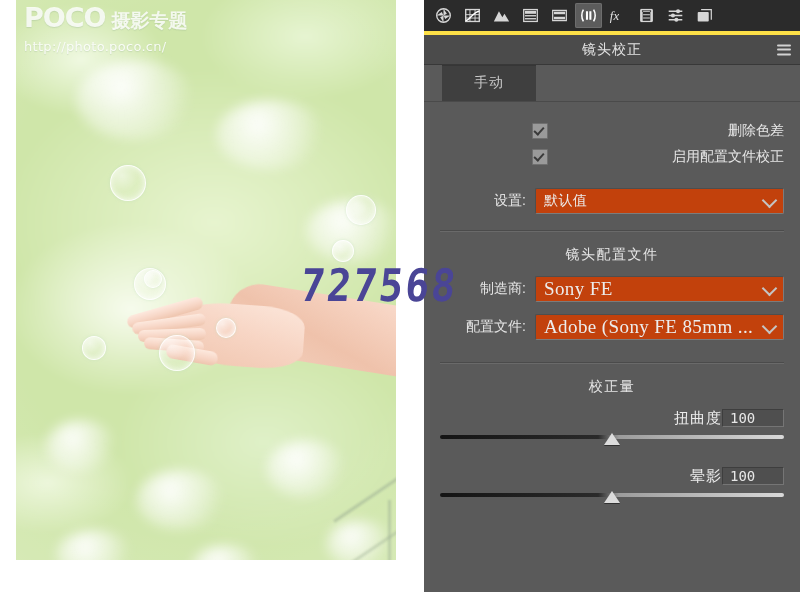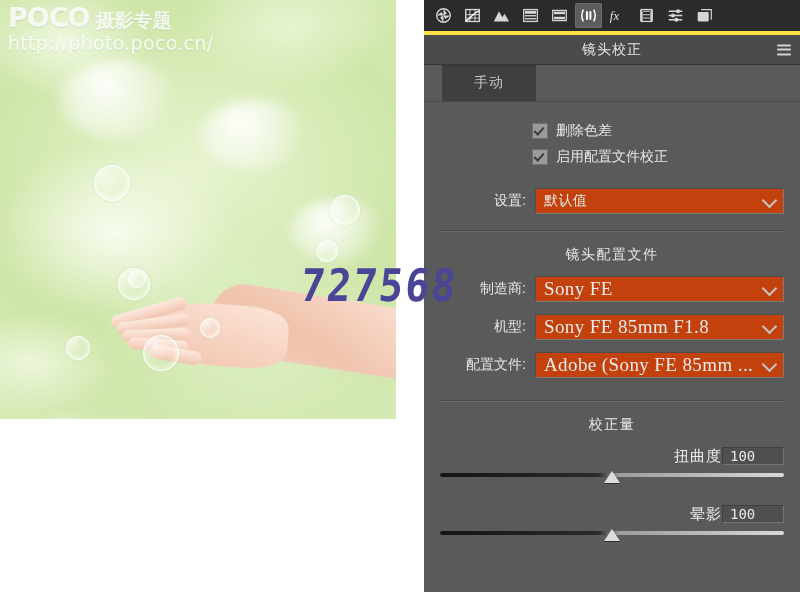--- a/index.html
+++ b/index.html
@@ -16,23 +16,23 @@
   #app {
     position: relative;
     width: 800px;
     height: 592px;
     background: #ffffff;
   }
 
   
   .photo {
     position: absolute;
-    left: 0; top: 0;
+    left: 16px; top: 0;
     width: 396px;
-    height: 419px;
+    height: 560px;
     overflow: hidden;
     background: #cfe8b4;
   }
   .photo-bg {
     position: absolute;
     inset: -10px;
     background:
       radial-gradient(ellipse 120px 80px at 18% 12%, rgba(245,252,235,.85), rgba(245,252,235,0) 70%),
       radial-gradient(ellipse 150px 90px at 72% 8%,  rgba(233,246,214,.9), rgba(233,246,214,0) 70%),
       radial-gradient(ellipse 170px 120px at 30% 55%, rgba(250,253,243,.9), rgba(250,253,243,0) 72%),
@@ -110,22 +110,22 @@
     font-weight: 700;
     letter-spacing: -1px;
     font-family: "DejaVu Sans", sans-serif;
   }
   .wm-cn {
     font-size: 19px;
     font-weight: 700;
     font-family: "DejaVu Sans", sans-serif;
   }
   .wm-url {
-    margin-top: 3px;
-    font-size: 19px;
+    margin-top: 9px;
+    font-size: 13px;
     letter-spacing: .3px;
     font-family: "DejaVu Sans", sans-serif;
     color: rgba(255,255,255,.86);
   }
 
   
   .overlay-number {
     position: absolute;
     left: 301px; top: 262px;
     font-size: 40px;
@@ -230,20 +230,21 @@
   .panel-body {
     padding: 0 16px;
   }
 
   .check-row {
     display: flex;
     align-items: center;
     gap: 8px;
     margin-left: 92px;
     height: 26px;
+    justify-content: space-between;
   }
   .check-row:first-child { margin-top: 16px; }
   .checkbox {
     width: 14px; height: 14px;
     background: #9a9a9a;
     border: 1px solid #707070;
     border-radius: 1px;
     position: relative;
     flex: 0 0 auto;
   }
@@ -543,27 +544,20 @@
       <div class="section-title">镜头配置文件</div>
 
       <div class="field-row">
         <span class="field-label" style="width:86px;">制造商:</span>
         <span class="select">
           <span class="sel-text">Sony FE</span>
           <span class="chev"></span>
         </span>
       </div>
 
-      <div class="field-row">
-        <span class="field-label" style="width:86px;">机型:</span>
-        <span class="select">
-          <span class="sel-text">Sony FE 85mm F1.8</span>
-          <span class="chev"></span>
-        </span>
-      </div>
 
       <div class="field-row">
         <span class="field-label" style="width:86px;">配置文件:</span>
         <span class="select">
           <span class="sel-text">Adobe (Sony FE 85mm ...</span>
           <span class="chev"></span>
         </span>
       </div>
 
       <div class="divider" style="margin-top:22px;"></div>

